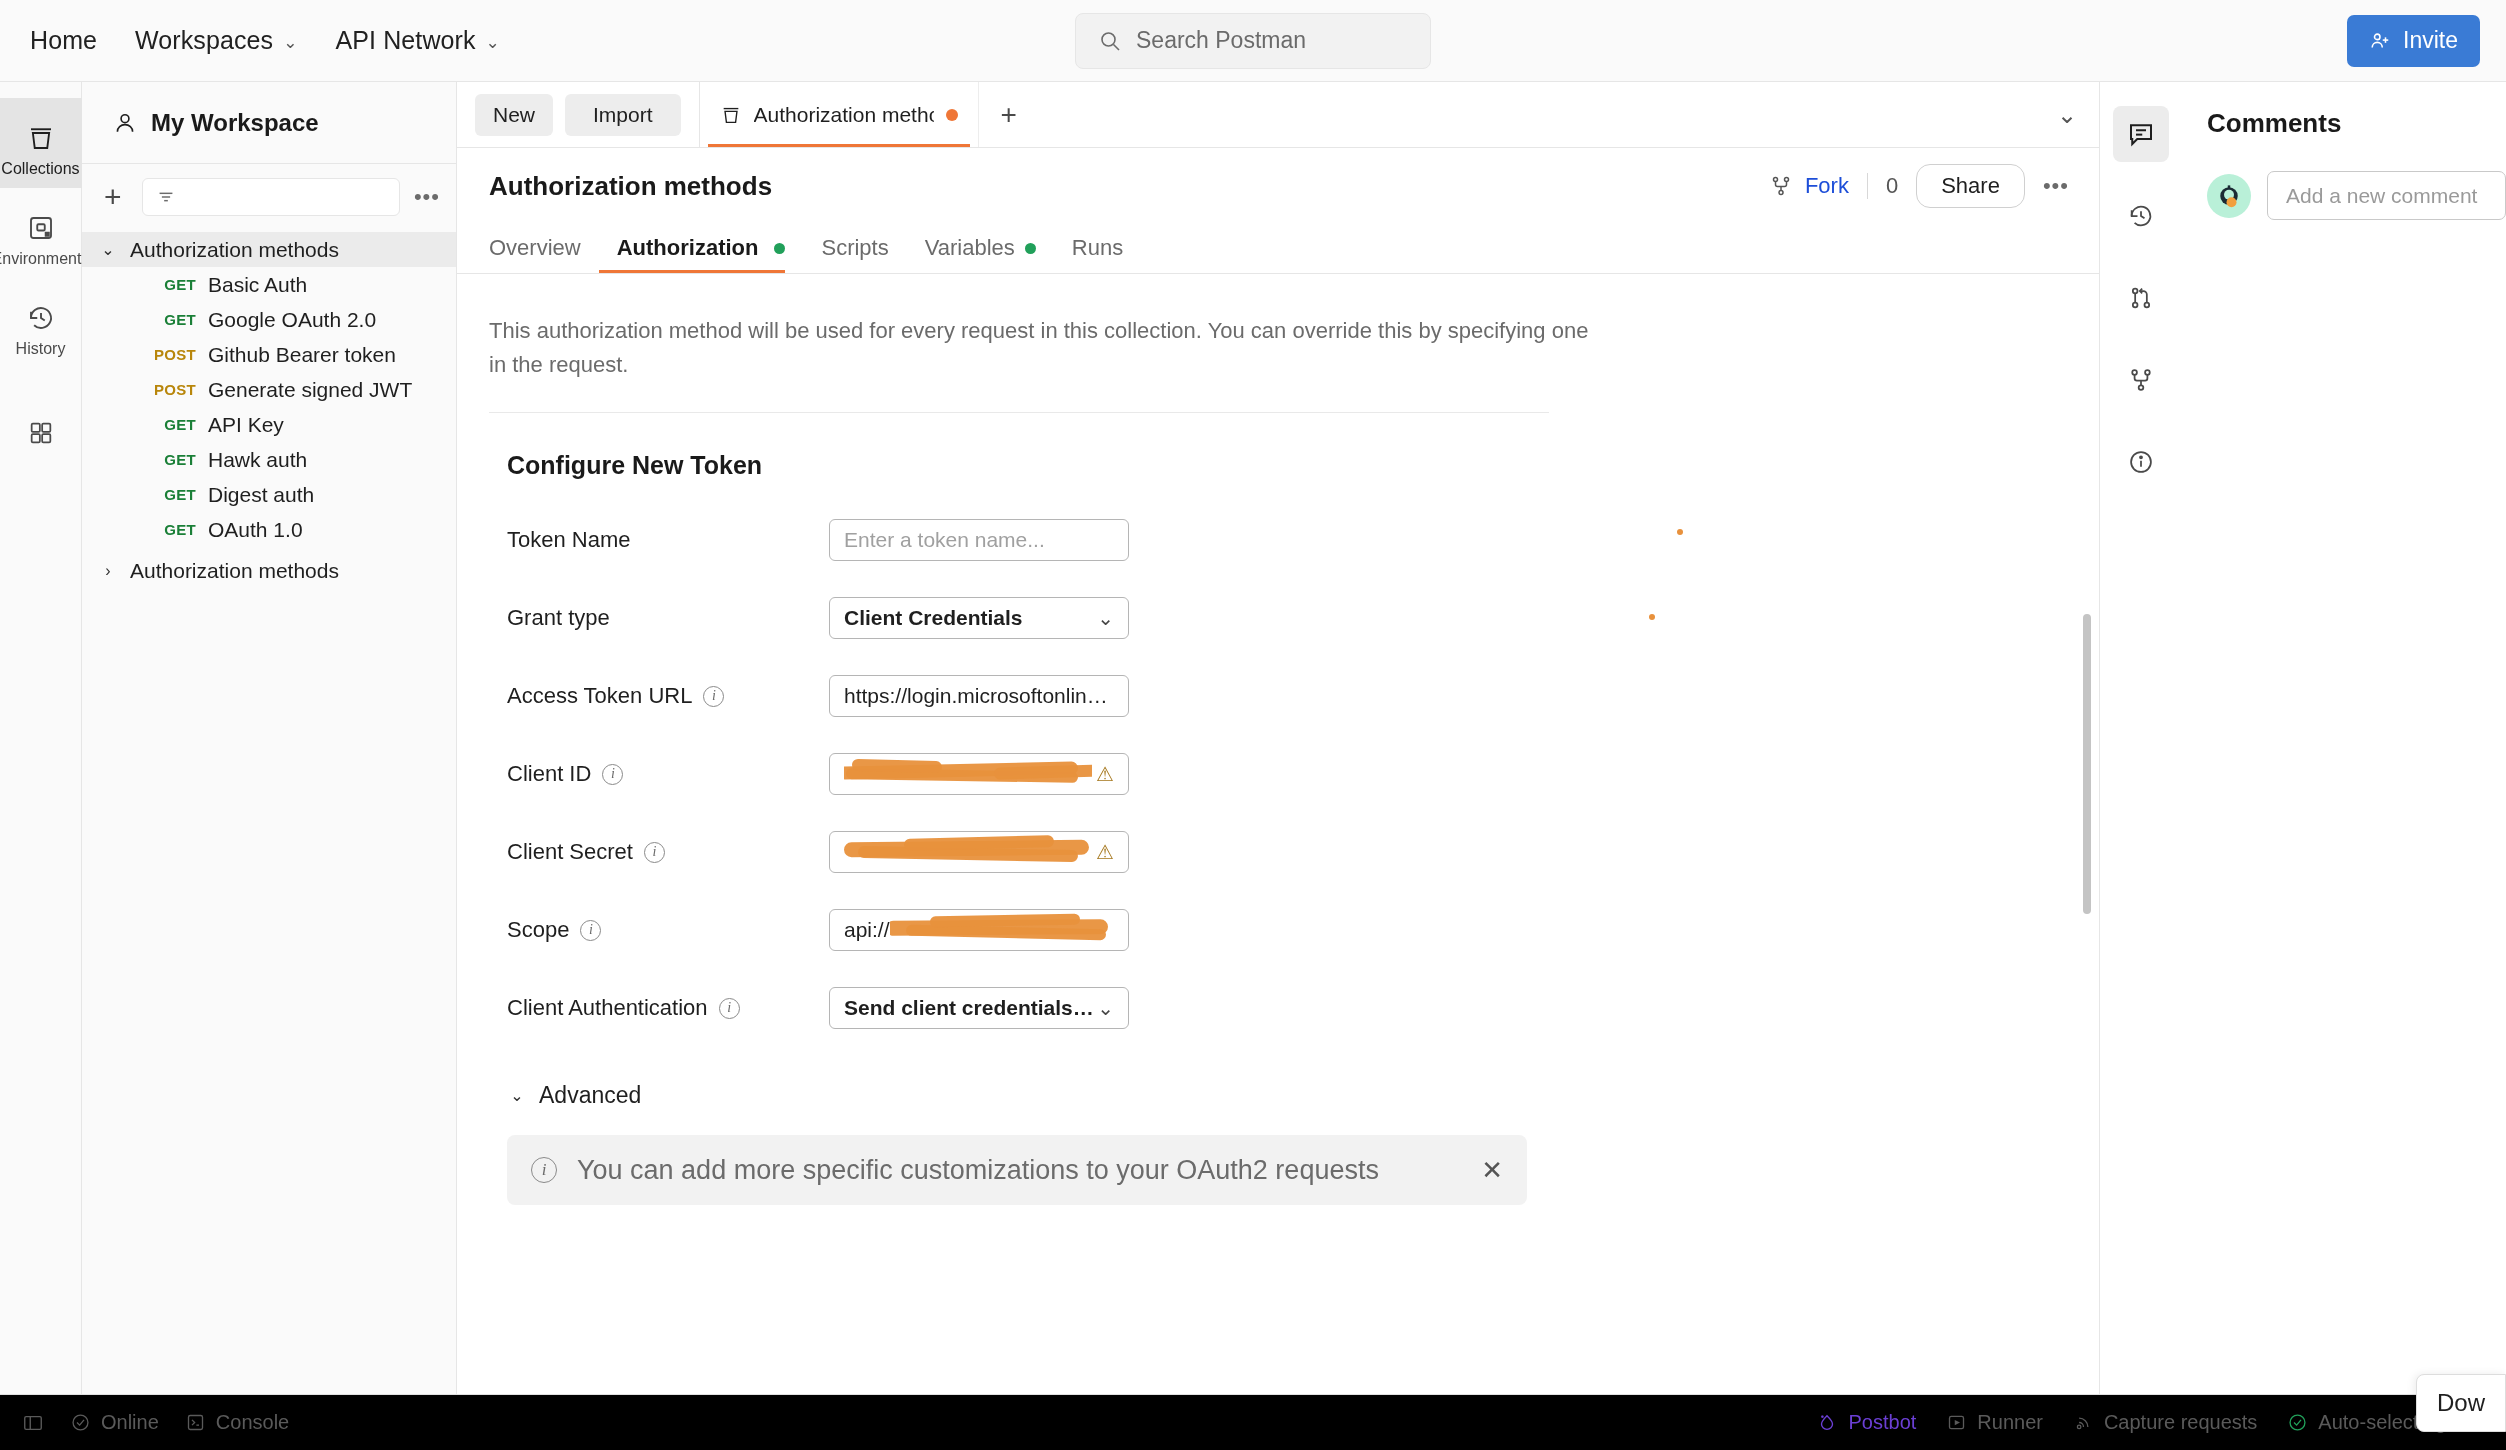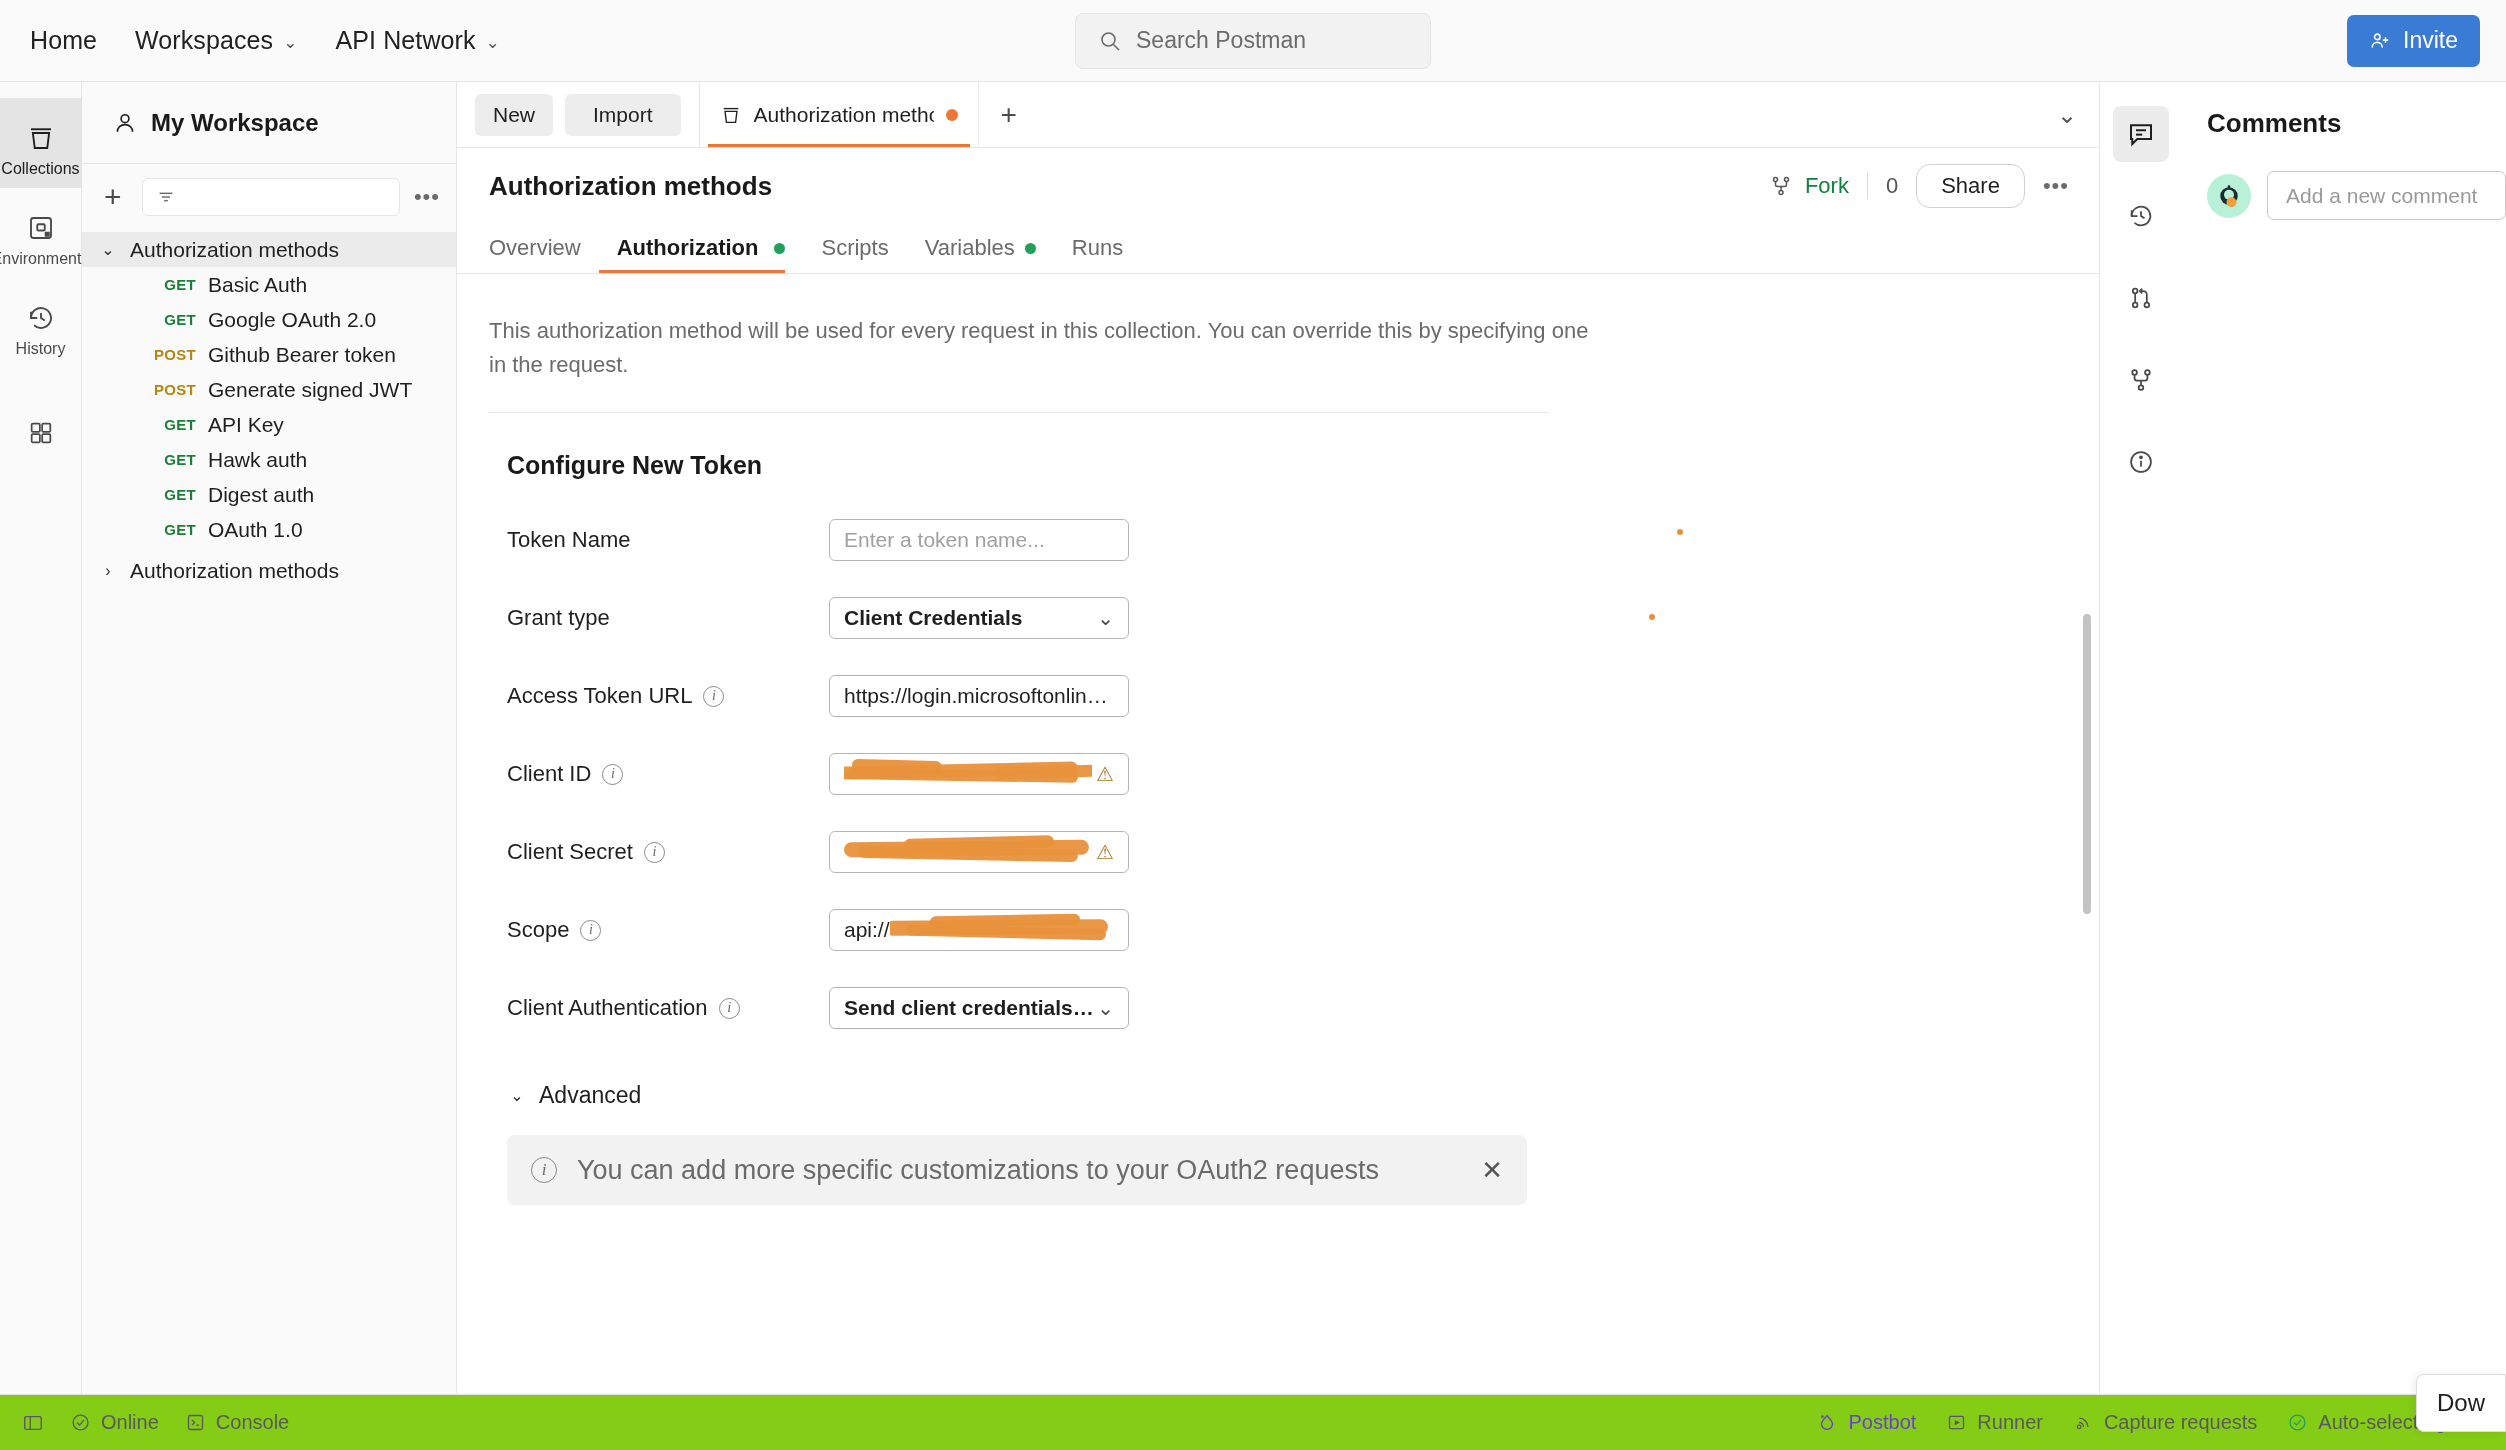--- a/index.html
+++ b/index.html
@@ -112,21 +112,21 @@
   .tab-plus { display: flex; align-items: center; padding: 0 22px; font-size: 28px; color: #4a4a4a; cursor: pointer; }
   .tabstrip-right { margin-left: auto; display: flex; align-items: center; padding-right: 22px; }
   .chev-down-big { font-size: 24px; color: #555; cursor: pointer; }
 
   .collhead {
     height: 76px; display: flex; align-items: center; padding: 0 30px 0 32px;
     border-bottom: 0;
   }
   .collhead h1 { font-size: 26px; font-weight: bold; color: #1a1a1a; }
   .collhead-right { margin-left: auto; display: flex; align-items: center; gap: 18px; }
-  .fork-group { display: flex; align-items: center; gap: 12px; font-size: 22px; color: #15803d; cursor: pointer; }
+  .fork-group { display: flex; align-items: center; gap: 12px; font-size: 22px; color: #1d4ed8; cursor: pointer; }
   .vdiv { width: 1px; height: 26px; background: #d8d8d8; }
   .count { font-size: 22px; color: #555; }
   .share-btn {
     border: 1px solid #d0d0d0; border-radius: 14px; height: 44px; padding: 0 24px;
     display: flex; align-items: center; font-size: 22px; color: #1f1f1f; background: #fff; cursor: pointer;
   }
 
   .subtabs {
     display: flex; align-items: flex-end; gap: 0; padding: 0 32px;
     border-bottom: 1px solid #e6e6e6; height: 50px;
@@ -214,21 +214,21 @@
     display: flex; align-items: center; justify-content: center; flex: 0 0 44px; position: relative;
   }
   .comment-input {
     height: 49px; border: 1px solid #c9c9c9; border-radius: 7px; width: 300px;
     display: flex; align-items: center; padding: 0 18px; font-size: 21px; color: #9a9a9a;
     cursor: text; overflow: hidden; white-space: nowrap;
   }
 
   
   .statusbar {
-    height: 56px; background: #84cc16; border-top: 1px solid #e0e0e0;
+    height: 56px; background: #000000; border-top: 1px solid #e0e0e0;
     display: flex; align-items: center; padding: 0 22px; gap: 26px; flex: 0 0 56px;
     position: relative;
   }
   .sb-item { display: flex; align-items: center; gap: 10px; font-size: 20px; color: #5a5a5a; cursor: pointer; }
   .sb-right { margin-left: auto; display: flex; align-items: center; gap: 30px; padding-right: 10px; }
   .postbot { color: #6b3fd4; }
   .toast {
     position: absolute; right: 0; bottom: 18px; background: #fff; border: 1px solid #ddd;
     border-radius: 8px 0 0 8px; padding: 14px 20px; font-size: 24px; color: #1f1f1f;
     box-shadow: -2px 0 8px rgba(0,0,0,.08); white-space: nowrap; overflow: hidden; max-width: 90px;

